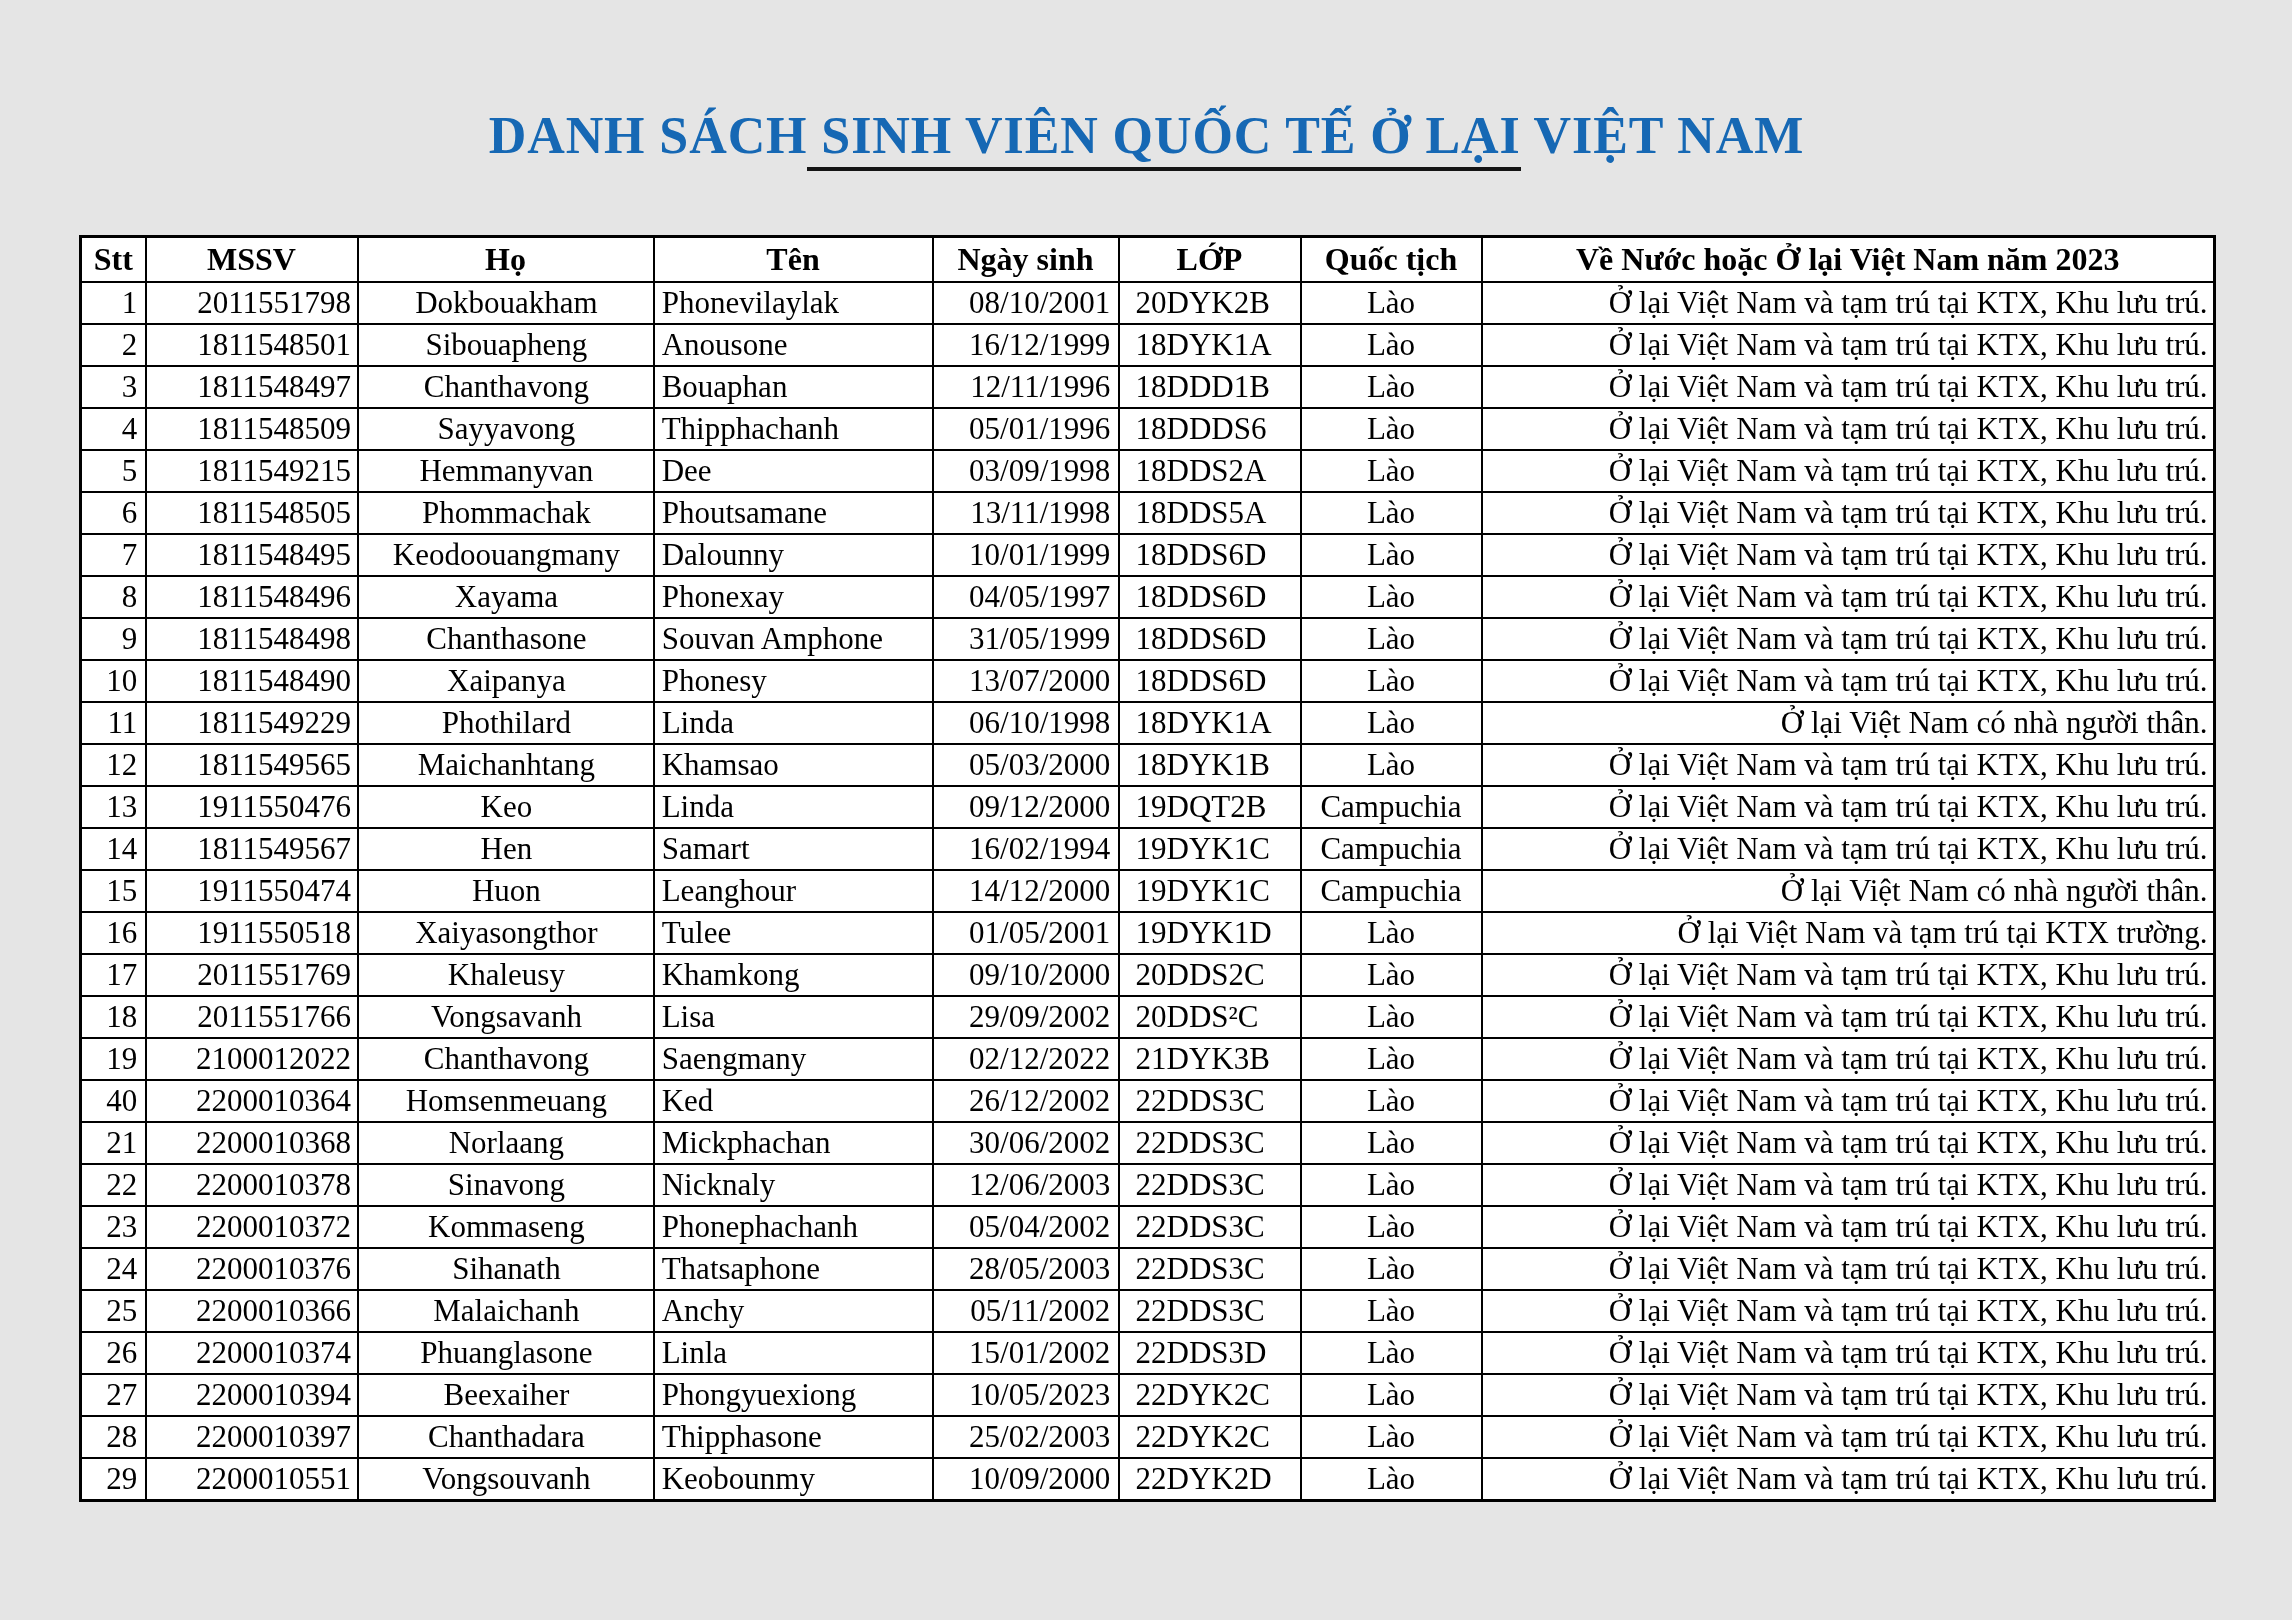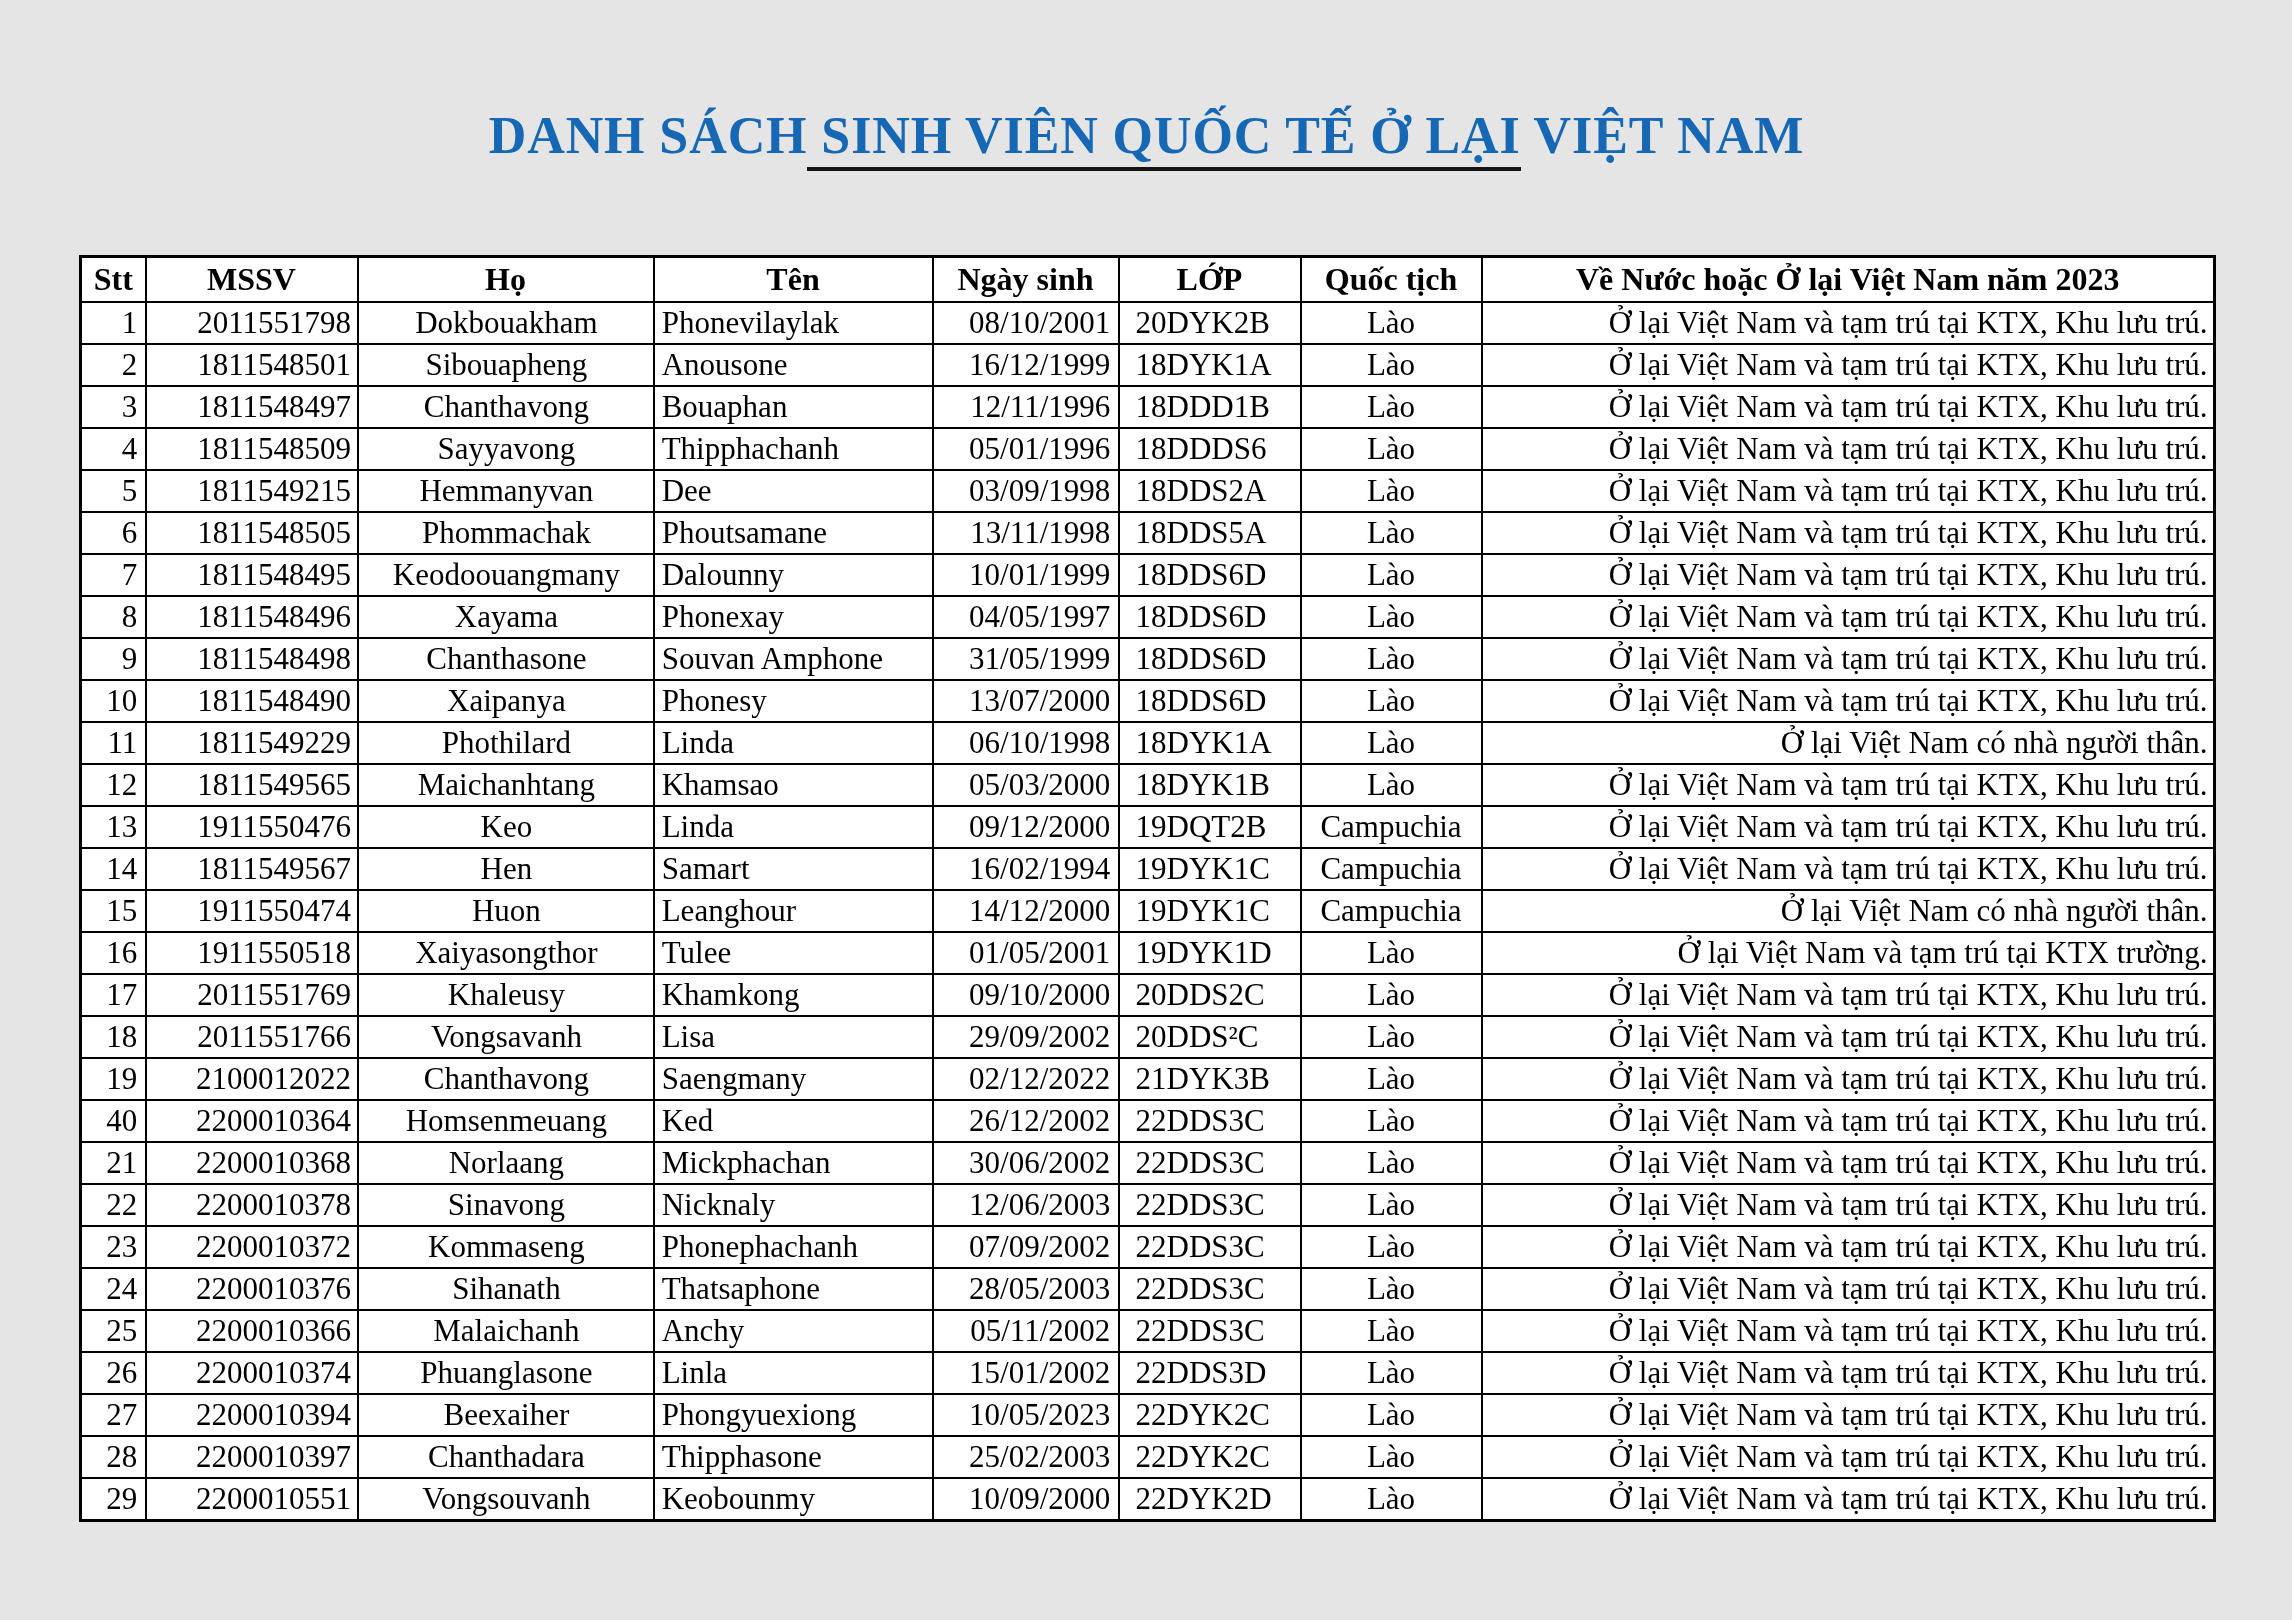--- a/index.html
+++ b/index.html
@@ -36,21 +36,20 @@
     padding-bottom: 2.7px;
   }
   table.student-table {
     position: absolute;
     left: 79px;
     top: 235px;
     width: 2137px;
     border-collapse: collapse;
     table-layout: fixed;
     border: 3.6px solid #000000;
-    margin-top: 20px;
   }
   .student-table th, .student-table td {
     border: 2.7px solid #000000;
     overflow: hidden;
     white-space: nowrap;
     vertical-align: middle;
     font-size: 31px;
     padding: 0 5.4px;
     background: #ffffff;
   }
@@ -330,21 +329,21 @@
           <td class="col-ngay_sinh">12/06/2003</td>
           <td class="col-lop">22DDS3C</td>
           <td class="col-quoc_tich">Lào</td>
           <td class="col-status">Ở lại Việt Nam và tạm trú tại KTX, Khu lưu trú.</td>
         </tr>
         <tr>
           <td class="col-stt">23</td>
           <td class="col-mssv">2200010372</td>
           <td class="col-ho">Kommaseng</td>
           <td class="col-ten">Phonephachanh</td>
-          <td class="col-ngay_sinh">07/09/2002</td>
+          <td class="col-ngay_sinh">05/04/2002</td>
           <td class="col-lop">22DDS3C</td>
           <td class="col-quoc_tich">Lào</td>
           <td class="col-status">Ở lại Việt Nam và tạm trú tại KTX, Khu lưu trú.</td>
         </tr>
         <tr>
           <td class="col-stt">24</td>
           <td class="col-mssv">2200010376</td>
           <td class="col-ho">Sihanath</td>
           <td class="col-ten">Thatsaphone</td>
           <td class="col-ngay_sinh">28/05/2003</td>

